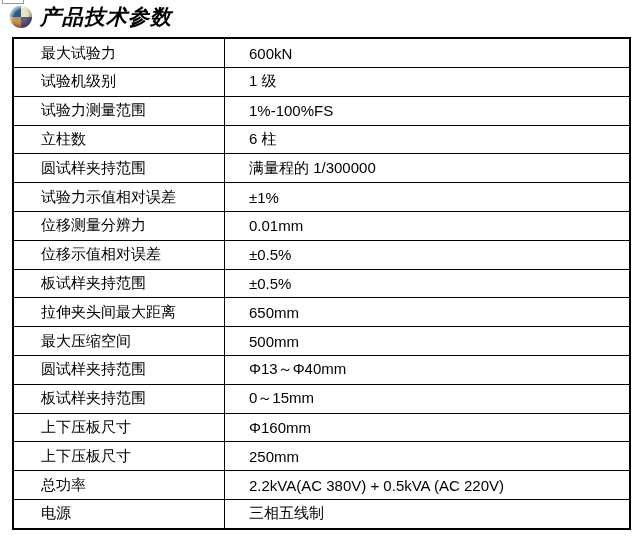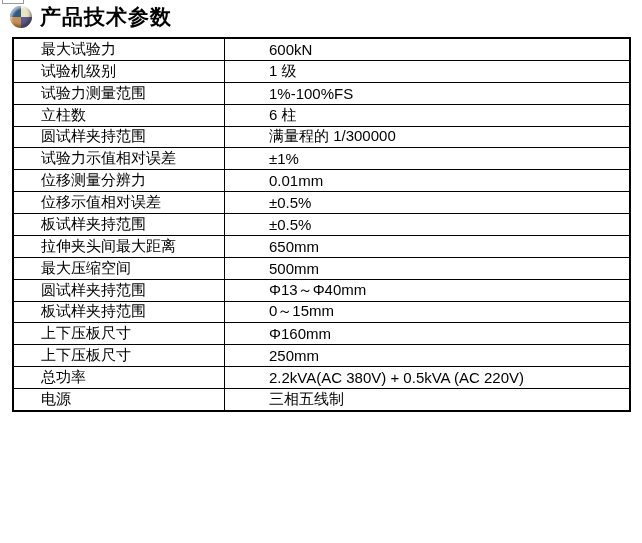--- a/index.html
+++ b/index.html
@@ -47,45 +47,46 @@
     box-shadow: inset -2px -3px 3px rgba(40,30,10,0.45),
                 inset 2px 2px 2px rgba(255,255,255,0.55);
     flex: 0 0 auto;
   }
   .page-title {
     font-size: 21px;
     font-weight: bold;
     letter-spacing: 1px;
     line-height: 26px;
     white-space: nowrap;
+    font-style: italic;
   }
   .spec-table {
     position: absolute;
     left: 12px;
     top: 37px;
     width: 619px;
-    height: 375px;
+    height: 493px;
     border-collapse: collapse;
     table-layout: fixed;
     border: 2px solid #000000;
   }
   .spec-table td {
     border: 1px solid #000000;
     font-size: 15px;
     vertical-align: middle;
     padding: 0;
     white-space: nowrap;
     overflow: hidden;
   }
   .spec-table td.param-label-cell {
     width: 183px;
     padding-left: 27px;
   }
   .spec-table td.param-value-cell {
-    padding-left: 44px;
+    padding-left: 24px;
   }
 </style>
 </head>
 <body>
 
 <div class="page">
 
   <div class="corner-fragment"></div>
 
   <div class="header">

